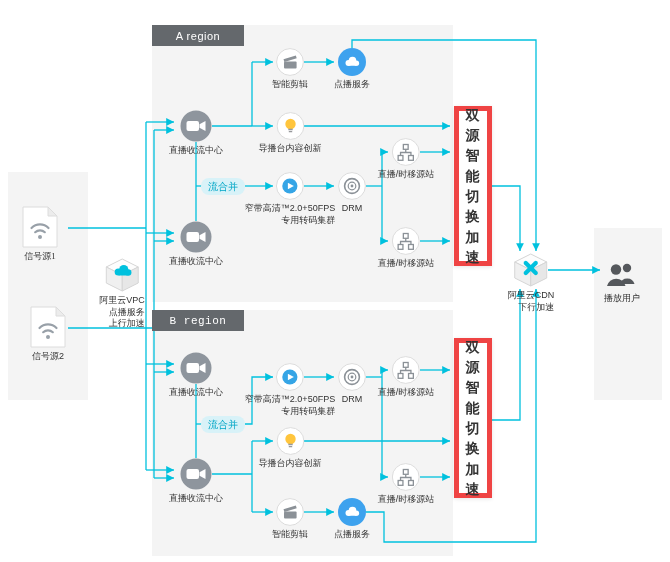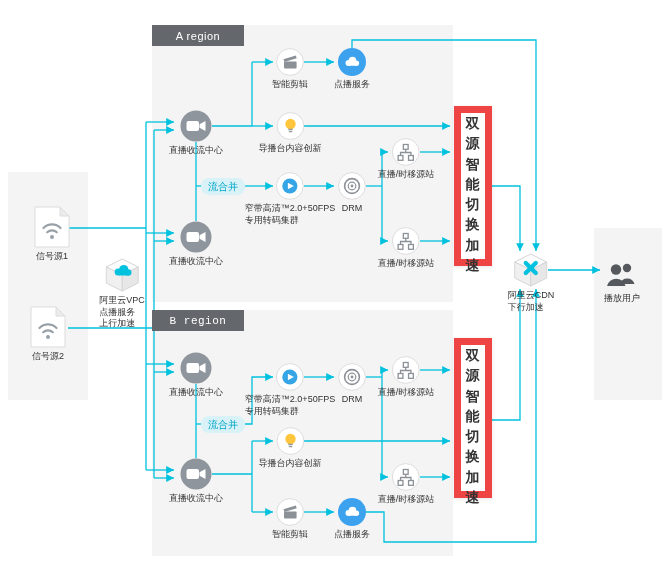--- a/index.html
+++ b/index.html
@@ -14,30 +14,30 @@
 
   .region-header { position:absolute; width:92px; height:21px; background:#64686c; color:#fff;
     font-size:11px; display:flex; align-items:center; justify-content:center; letter-spacing:.5px; z-index:3; }
   .header-a { left:152px; top:25px; }
   .header-b { left:152px; top:310px;font-family:Liberation Mono, monospace; }
 
   .wires { position:absolute; left:0; top:0; z-index:1; }
 
   .node { position:absolute; display:flex; flex-direction:column; align-items:center;
     transform:translateX(-50%); z-index:2; }
-  .nlabel { margin-top:3px; font-size:9px; color:#333; text-align:left;
+  .nlabel { margin-top:3px; font-size:9px; color:#333; text-align:right;
     white-space:pre-line; line-height:1.3; }
 
   .badge { position:absolute; width:44px; height:17px; background:#d8f2f8; color:#00a6c6;
     font-size:10px; display:flex; align-items:center; justify-content:center; border-radius:8px; z-index:2; }
   .badge-a { left:201px; top:178px; }
   .badge-b { left:201px; top:416px; }
 
-  .dualbox { position:absolute; width:38px; height:160px; background:#fff; border:7px solid #ef4444;
-    box-shadow:0 1px 4px rgba(0,0,0,.10); display:flex; justify-content:center; z-index:2; }
+  .dualbox { position:absolute; width:38px; height:160px; background:#fff; border:5px solid #ef4444;
+    box-shadow:0 1px 4px rgba(0,0,0,.10); display:flex; align-items:center; justify-content:center; z-index:2; }
   .dual-a { left:454px; top:106px; }
   .dual-b { left:454px; top:338px; }
   .dual-text { font-size:14px; font-weight:600; color:#333; white-space:pre-line;
     text-align:center; line-height:1.45; letter-spacing:1px; }
 </style>
 </head>
 <body>
 
 <div class="canvas">
 
@@ -107,21 +107,21 @@
     </g>
   </svg>
 
   <div class="region-header header-a">
     <span>A region</span>
   </div>
   <div class="region-header header-b">
     <span>B region</span>
   </div>
 
-  <div class="node" style="left:52px; top:206px;">
+  <div class="node" style="left:40px; top:206px;font-family:Liberation Serif, serif;">
     <svg width="36" height="42" viewBox="0 0 36 42">
       <path d="M1 1 h25 l9 9 v31 h-34 z" fill="#fff" stroke="#dcdcdc"></path>
       <path d="M26 1 v9 h9 z" fill="#ececec" stroke="#dcdcdc"></path>
       <path d="M9.5 22 a12 12 0 0 1 17 0" fill="none" stroke="#98a0a8" stroke-width="2.2" stroke-linecap="round"></path>
       <path d="M13.2 26.2 a7 7 0 0 1 9.6 0" fill="none" stroke="#98a0a8" stroke-width="2.2" stroke-linecap="round"></path>
       <circle cx="18" cy="31" r="2" fill="#98a0a8"></circle>
     </svg>
     <span class="nlabel">信号源1</span>
   </div>
 

